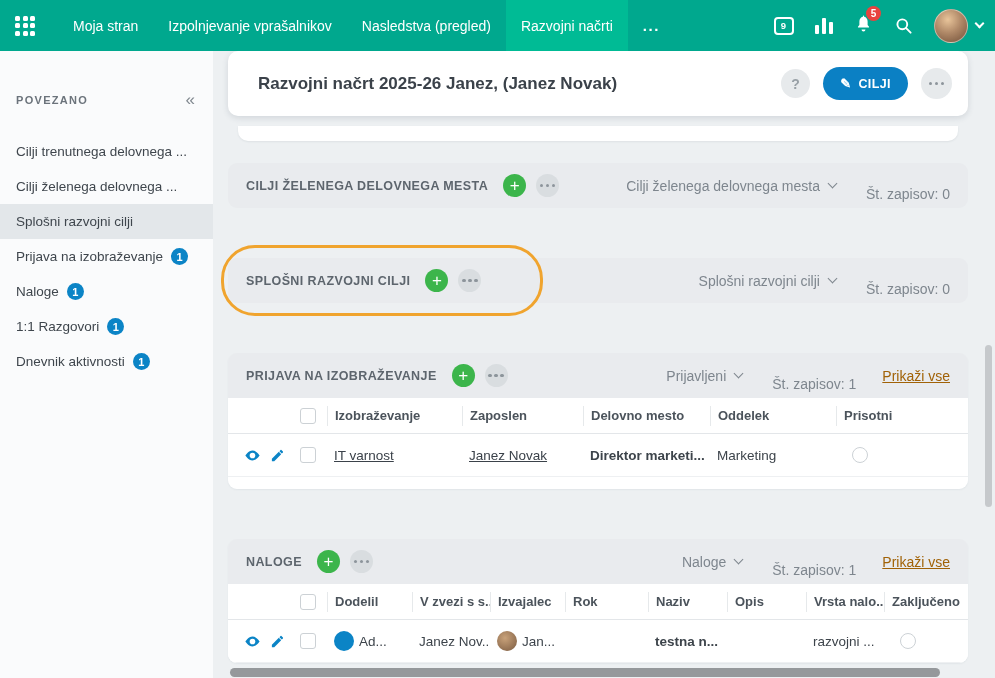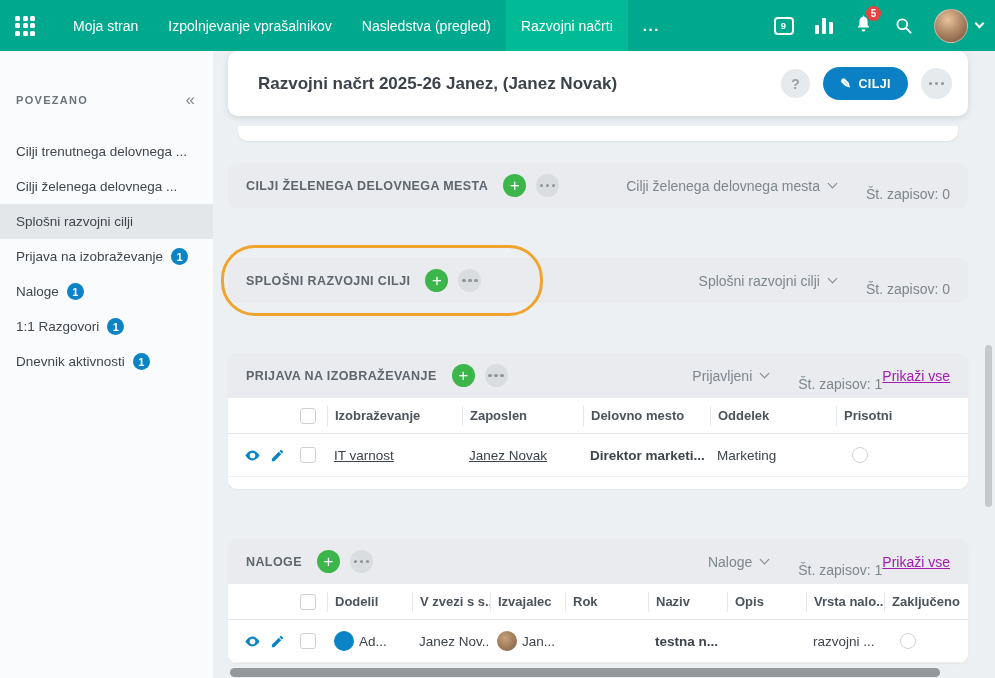--- a/index.html
+++ b/index.html
@@ -51,21 +51,21 @@
   .card-edge { margin:10px 10px 0; height:15px; background:#fff; border-radius:0 0 10px 10px; box-shadow:0 1px 2px rgba(40,60,80,.08); }
 
   .secbar { height:45px; background:#e9ebee; border-radius:9px; display:flex; align-items:center; padding:0 18px; }
   .sec-title { font-size:12.5px; font-weight:bold; color:#5d656d; letter-spacing:.4px; white-space:nowrap; }
   .plus-btn { margin-left:15px; width:23px; height:23px; border-radius:50%; background:#3cb54b; color:#fff; display:flex; align-items:center; justify-content:center; font-size:17px; line-height:1; cursor:pointer; border:none; padding-bottom:1px; flex:none; }
   .dots-btn { margin-left:10px; width:23px; height:23px; border-radius:50%; background:#d9dde0; display:flex; align-items:center; justify-content:center; gap:2.5px; cursor:pointer; border:none; flex:none; }
   .flex1 { flex:1; }
   .dd { display:flex; align-items:center; color:#7e868e; font-size:14px; cursor:pointer; white-space:nowrap; }
   .chev-g { width:7px; height:7px; border-right:1.8px solid #7e868e; border-bottom:1.8px solid #7e868e; transform:rotate(45deg); margin-left:9px; margin-top:-4px; }
   .count { margin-left:30px; color:#7e868e; font-size:14px; white-space:nowrap;margin-top:16px; }
-  .showall { color:#a21caf; font-size:14px; text-decoration:underline; cursor:pointer; white-space:nowrap; }
+  .showall { margin-left:26px; color:#a16207; font-size:14px; text-decoration:underline; cursor:pointer; white-space:nowrap; }
 
   .sec1 { margin-top:22px; }
   .sec2-wrap { margin-top:50px; position:relative; }
   .highlight { position:absolute; left:-7px; top:-13px; width:322px; height:71px; border:3px solid #f0a42e; border-radius:34px; pointer-events:none; z-index:4; }
 
   .secblock { margin-top:50px; border-radius:9px; overflow:hidden; box-shadow:0 1px 2px rgba(40,60,80,.06); }
   .secblock .secbar { border-radius:0; }
   .table { background:#fff; }
   .pad-b { padding-bottom:12px; }
   .thead { display:flex; align-items:center; height:36px; border-bottom:1px solid #e3e6e9; background:#fff; }

